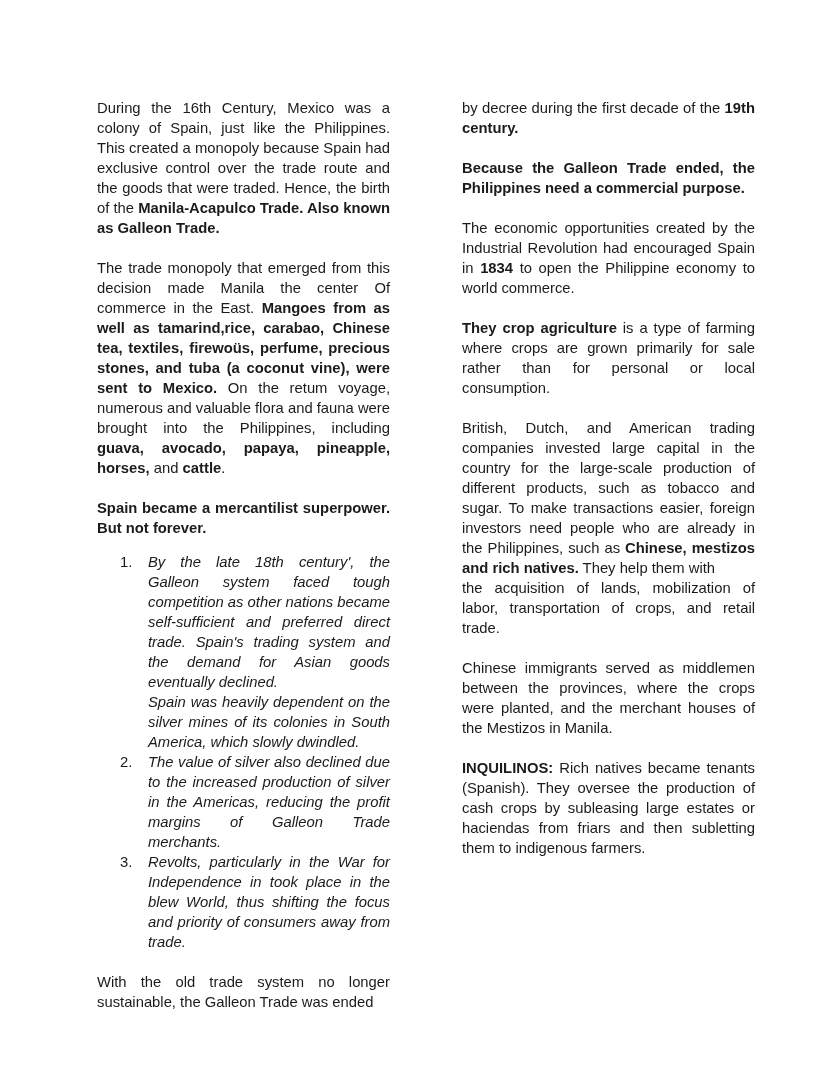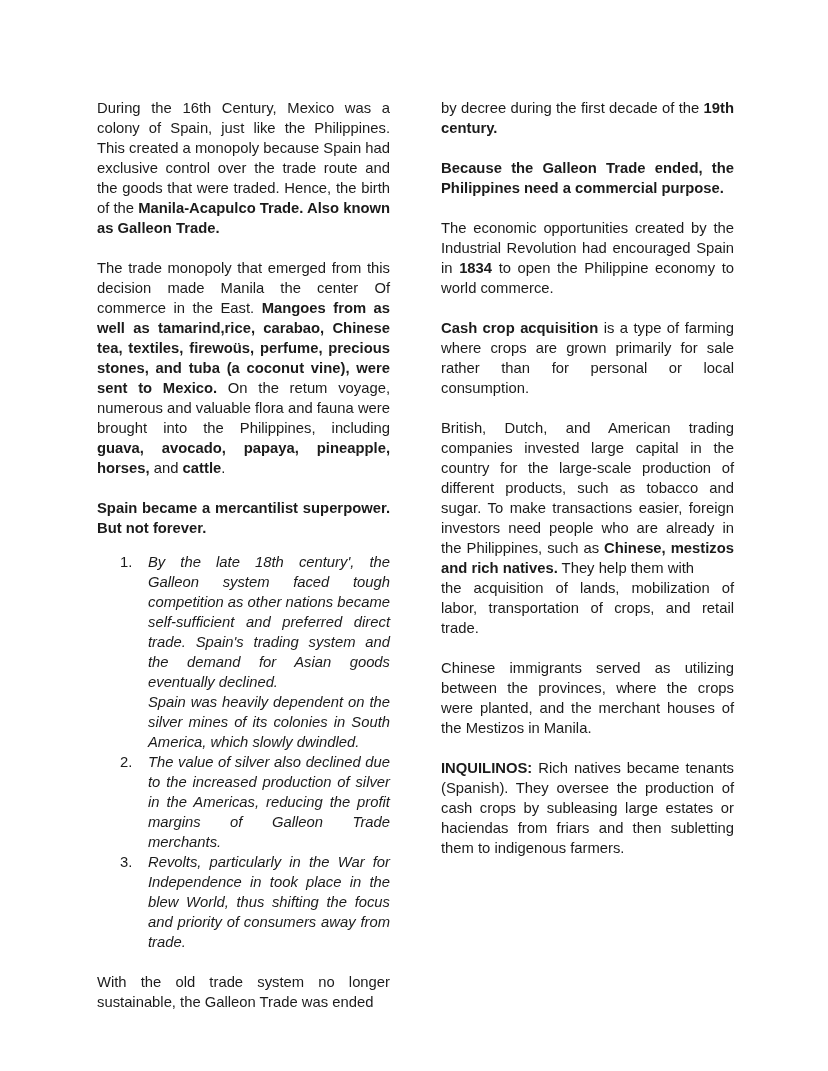--- a/index.html
+++ b/index.html
@@ -16,21 +16,21 @@
     box-sizing: border-box;
     padding: 98px 97px 40px 97px;
     font-family: "Liberation Sans", sans-serif;
     font-size: 14.8px;
     line-height: 20px;
     color: #1b1b1b;
     overflow: hidden;
   }
   .columns {
     display: flex;
-    gap: 51px;
+    gap: 72px;
     justify-content: space-between;
   }
   .column {
     flex: 0 0 293px;
     width: 293px;
   }
   .para {
     margin: 0 0 20px 0;
     text-align: justify;
   }
@@ -79,19 +79,19 @@
             <span class="list-marker">3.</span>
             <span class="item-content"><span class="regular">Revolts, particularly in the War for Independence in took place in the blew World, thus shifting the focus and priority of consumers away from trade.</span></span>
           </div>
         </div>
         <p class="para"><span class="regular">With the old trade system no longer sustainable, the Galleon Trade was ended</span></p>
       </div>
     <div class="column">
         <p class="para"><span class="regular">by decree during the first decade of the </span><span class="bold">19th century.</span></p>
         <p class="para"><span class="bold">Because the Galleon Trade ended, the Philippines need a commercial purpose.</span></p>
         <p class="para"><span class="regular">The economic opportunities created by the Industrial Revolution had encouraged Spain in </span><span class="bold">1834</span><span class="regular"> to open the Philippine economy to world commerce.</span></p>
-        <p class="para"><span class="bold">Cash crop acquisition</span><span class="regular"> is a type of farming where crops are grown primarily for sale rather than for personal or local consumption.</span></p>
+        <p class="para"><span class="bold">They crop agriculture</span><span class="regular"> is a type of farming where crops are grown primarily for sale rather than for personal or local consumption.</span></p>
         <p class="para"><span class="regular">British, Dutch, and American trading companies invested large capital in the country for the large-scale production of different products, such as tobacco and sugar. To make transactions easier, foreign investors need people who are already in the Philippines, such as </span><span class="bold">Chinese, mestizos and rich natives.</span><span class="regular">  They help them with</span><br><span class="regular">the acquisition of lands, mobilization of labor, transportation of crops, and retail trade.</span></p>
-        <p class="para"><span class="regular">Chinese immigrants served as utilizing between the provinces, where the crops were planted, and the merchant houses of the Mestizos in Manila.</span></p>
+        <p class="para"><span class="regular">Chinese immigrants served as middlemen between the provinces, where the crops were planted, and the merchant houses of the Mestizos in Manila.</span></p>
         <p class="para"><span class="bold">INQUILINOS:</span><span class="regular"> Rich natives became tenants (Spanish). They oversee the production of cash crops by subleasing large estates or haciendas from friars and then subletting them to indigenous farmers.</span></p>
       </div>
   </div>
 </div>
 
 </body></html>

